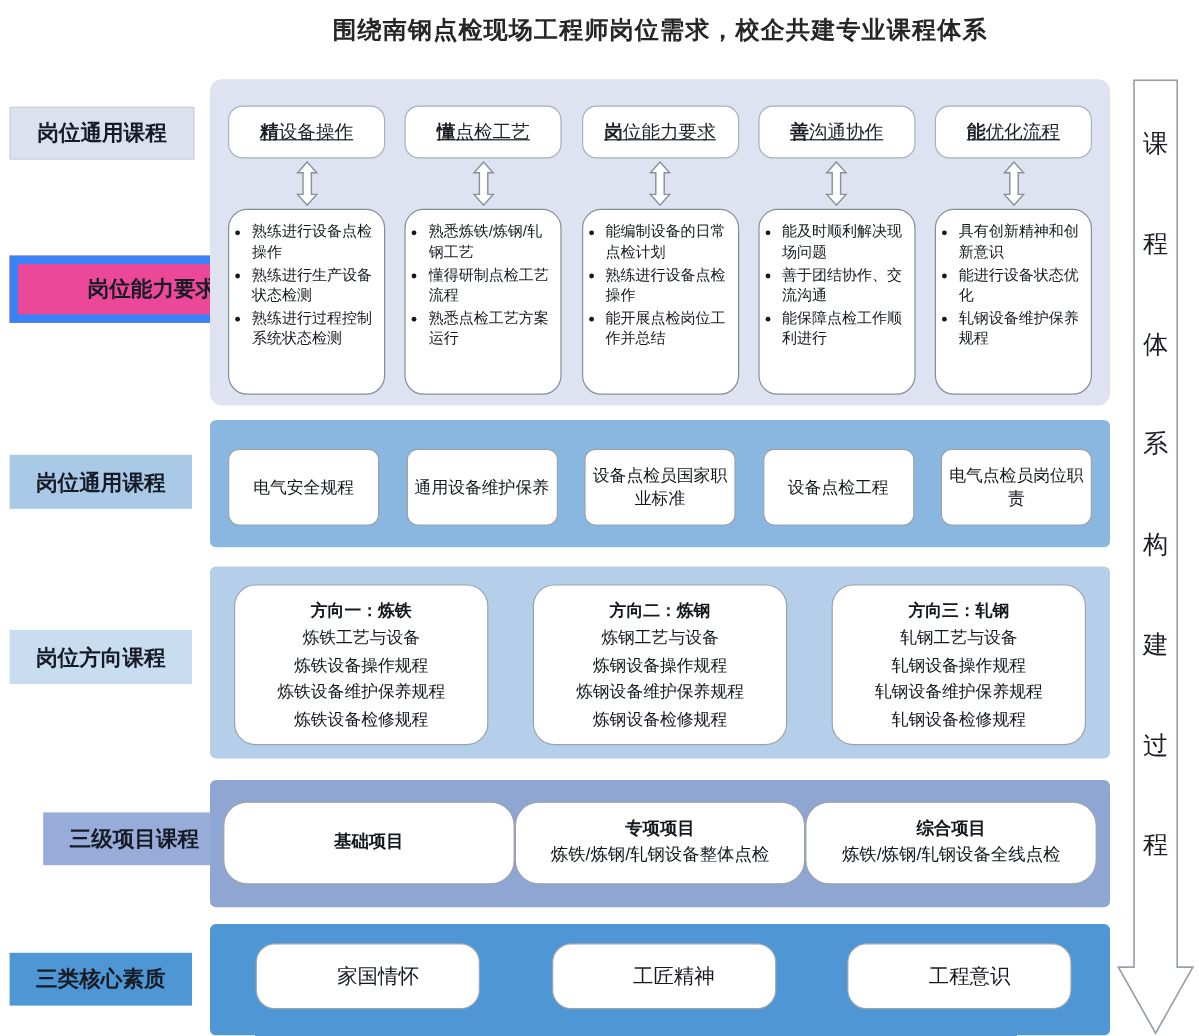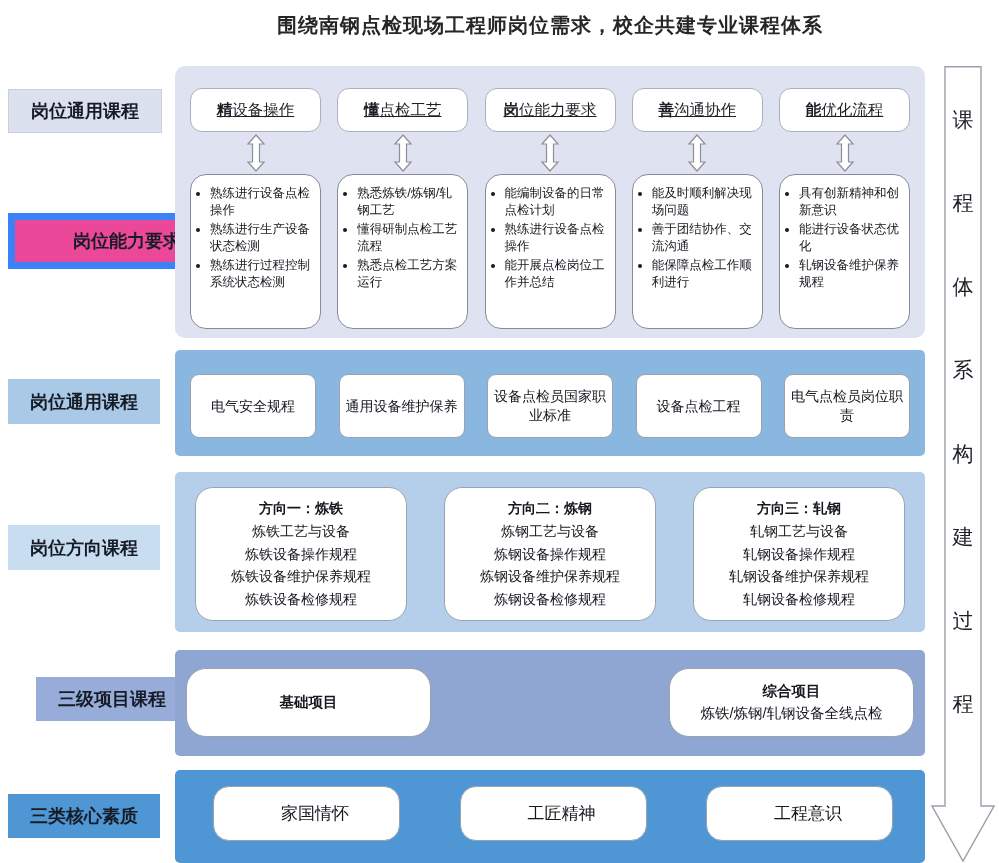--- a/index.html
+++ b/index.html
@@ -236,20 +236,24 @@
       </div>
     </div>
   </div>
 
   <div class="panel panel4">
     <div class="frow">
       <div class="proj-box">
         <div class="proj-title">基础项目</div>
       </div>
       <div class="proj-box">
+        <div class="proj-title">专项项目</div>
+        <div>炼铁/炼钢/轧钢设备整体点检</div>
+      </div>
+      <div class="proj-box">
         <div class="proj-title">综合项目</div>
         <div>炼铁/炼钢/轧钢设备全线点检</div>
       </div>
     </div>
   </div>
 
   <div class="panel panel5">
     <div class="frow">
       <div class="qual-box">家国情怀</div>
       <div class="qual-box">工匠精神</div>

